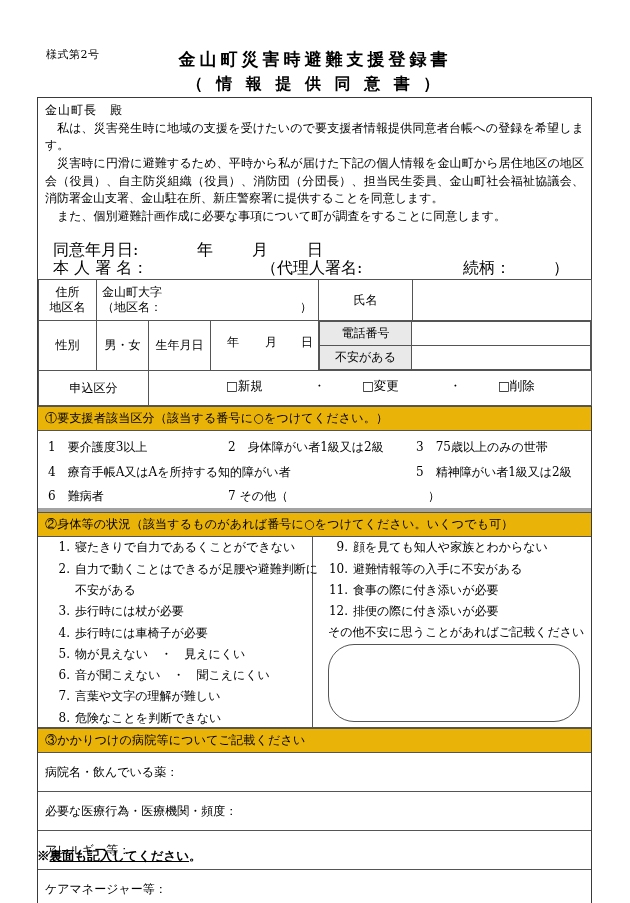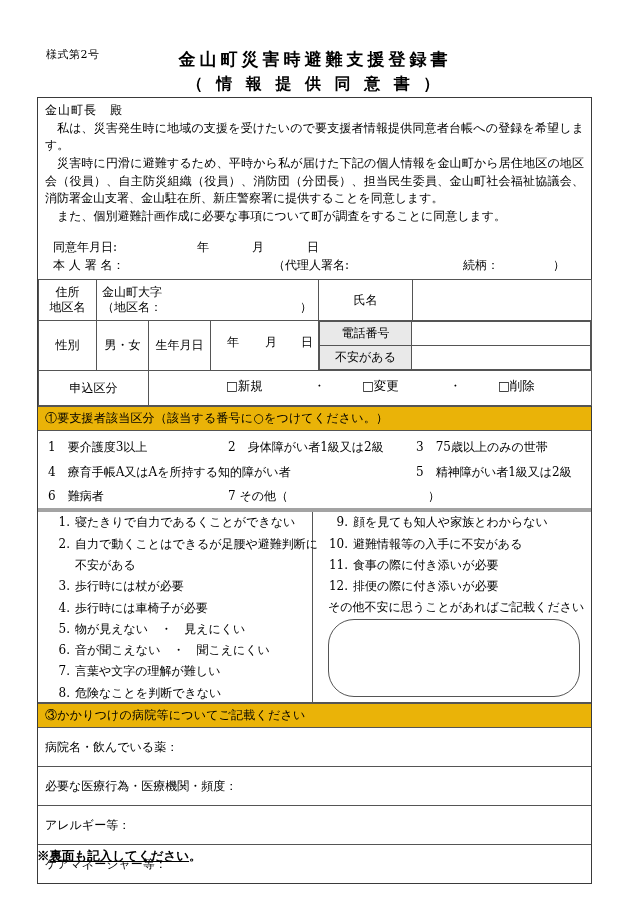--- a/index.html
+++ b/index.html
@@ -77,21 +77,21 @@
   .consent p {
     margin: 0;
     text-align: justify;
     text-justify: inter-character;
   }
   .consent p.ind { text-indent: 1em; }
 
   
   .sig-block {
     padding: 8px 7px 5px 7px;
-    font-size: 12px;
+    font-size: 16px;
     line-height: 1.55;
   }
   .sig-row { position: relative; height: 18px; white-space: nowrap; }
   .sig-row span { position: absolute; top: 0; }
 
   
   table.grid {
     border-collapse: collapse;
     width: 100%;
     table-layout: fixed;
@@ -242,21 +242,21 @@
 
     <div class="sig-block">
       <div class="sig-row">
         <span style="left:8px;">同意年月日:</span>
         <span style="left:152px;">年</span>
         <span style="left:207px;">月</span>
         <span style="left:262px;">日</span>
       </div>
       <div class="sig-row">
         <span style="left:8px;">本 人 署 名：</span>
-        <span style="left:228px;">（代理人署名:</span>
+        <span style="left:216px;">（代理人署名:</span>
         <span style="left:418px;text-align:center;">続柄：</span>
         <span style="left:508px;">）</span>
       </div>
     </div>
 
     <table class="grid">
       <colgroup>
         <col style="width:58px">
         <col style="width:52px">
         <col style="width:62px">
@@ -329,20 +329,21 @@
       <span class="s1r1" style="left:10px;">1　要介護度3以上</span>
       <span class="s1r1" style="left:190px;text-align:right;">2　身体障がい者1級又は2級</span>
       <span class="s1r1" style="left:378px;">3　75歳以上のみの世帯</span>
       <span class="s1r2" style="left:10px;">4　療育手帳A又はAを所持する知的障がい者</span>
       <span class="s1r2" style="left:378px;">5　精神障がい者1級又は2級</span>
       <span class="s1r3" style="left:10px;">6　難病者</span>
       <span class="s1r3" style="left:190px;">7 その他（</span>
       <span class="s1r3" style="left:390px;">）</span>
     </div>
 
+    <div class="sec-head">②身体等の状況（該当するものがあれば番号に○をつけてください。いくつでも可）</div>
     <div class="sec2">
       <div class="sec2-div"></div>
 
       <div class="col-l">
         <div class="itm">
           <span class="num">1.</span><span>寝たきりで自力であるくことができない</span>
         </div>
         <div class="itm">
           <span class="num">2.</span><span>自力で動くことはできるが足腰や避難判断に</span>
         </div>

